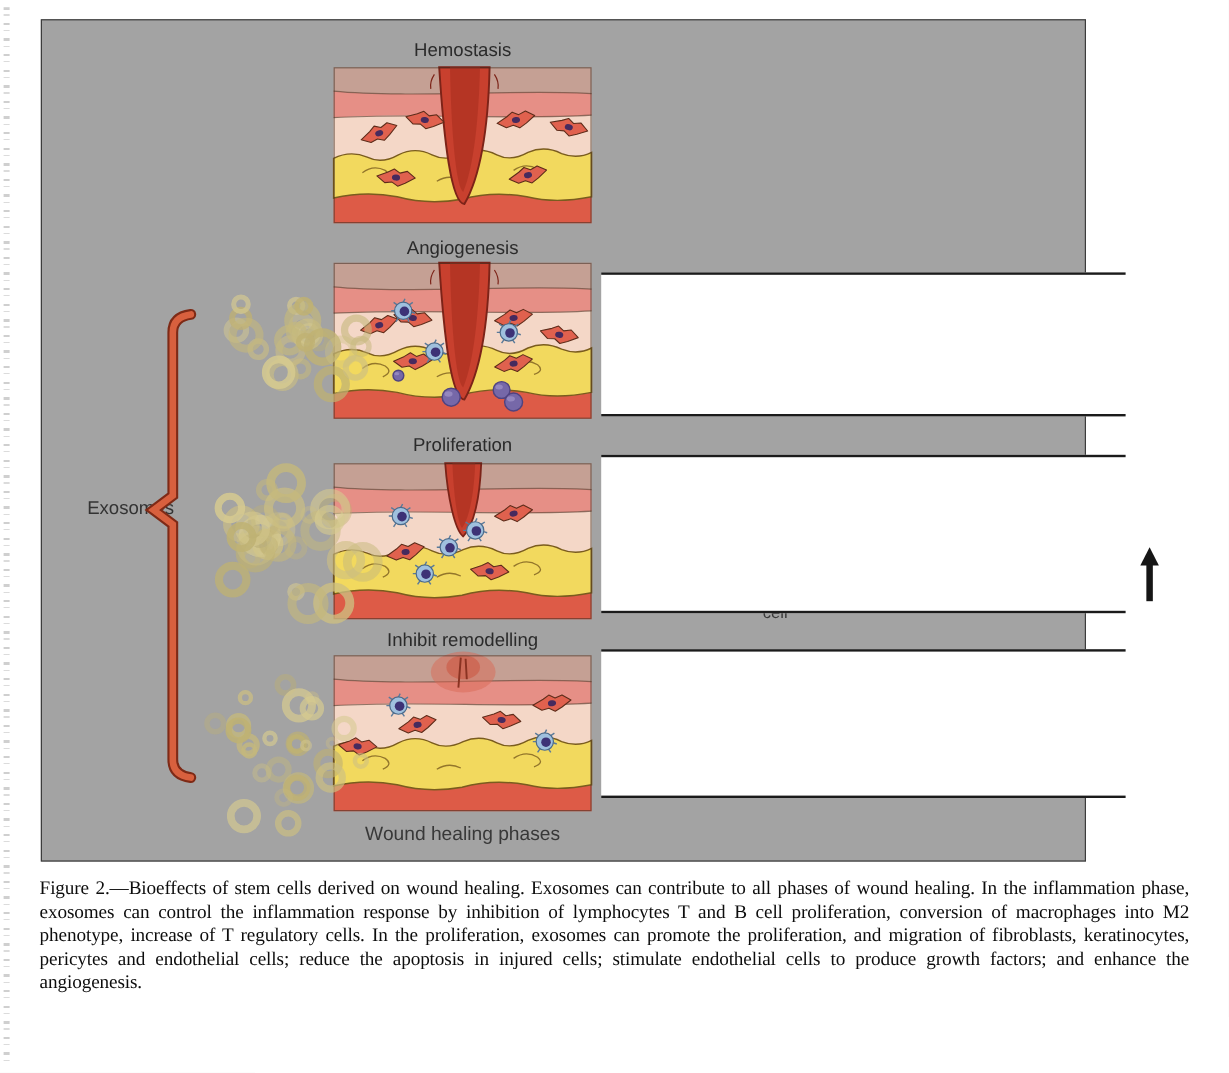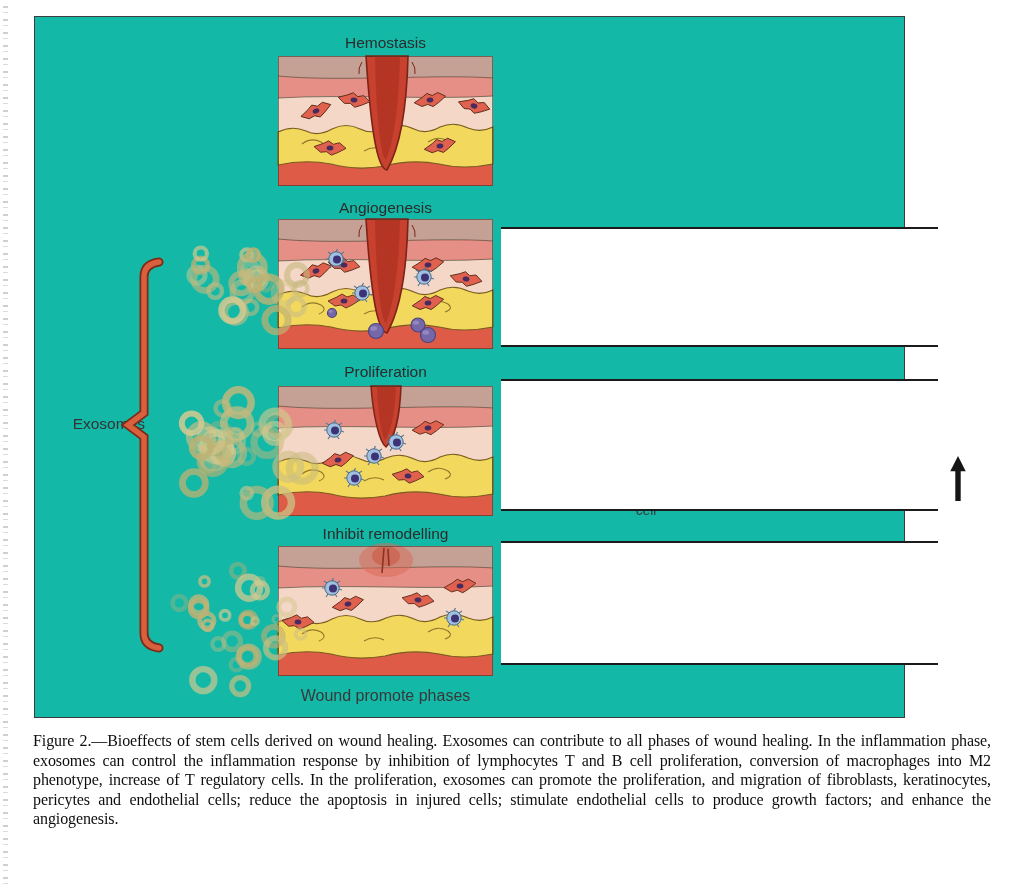--- a/index.html
+++ b/index.html
@@ -1,20 +1,20 @@
 <!DOCTYPE html>
 <html><head>
 <meta charset="utf-8">
 <style>
   html,body{margin:0;padding:0;background:#fff;}
   body{width:1024px;height:894px;position:relative;font-family:"Liberation Sans",sans-serif;overflow:hidden;}
   .abs{position:absolute;}
   #edge-strip{left:3px;top:6px;width:5px;height:884px;opacity:.32;
     background:repeating-linear-gradient(180deg,#6a6a6a 0 2px,transparent 2px 6px,#909090 6px 7px,transparent 7px 13px);}
-  #figure-box{left:34px;top:16px;width:871px;height:702px;border:1.6px solid #3c3c3c;background:#14b8a6;box-sizing:border-box;}
+  #figure-box{left:34px;top:16px;width:871px;height:702px;border:1.6px solid #3c3c3c;background:#a3a3a3;box-sizing:border-box;}
   .phase-title{left:243px;width:215px;text-align:center;font-size:15.5px;color:#2b2b2b;z-index:4;}
   .wound{left:243px;width:215px;height:130px;z-index:2;}
   .rings{z-index:3;}
   .row{left:466px;width:437px;border-top:2.5px solid #1b1b1b;border-bottom:2.5px solid #1b1b1b;box-sizing:border-box;z-index:1;background:#fff;}
   .lbl{color:#3a3a3a;}
   .pre{white-space:pre-line;}
   .ctr{text-align:center;}
   .cap{left:33px;top:731px;width:958px;font-family:"Liberation Serif",serif;font-size:16px;line-height:19.5px;
        color:#0d0d0d;text-align:justify;letter-spacing:-0.1px;}
   svg{display:block;overflow:visible;}
@@ -205,21 +205,21 @@
     <circle cx="1" cy="0.5" r="4" fill="#3d3276"></circle>
       </g>
       <g transform="translate(176,72)">
     <path d="M0,-7 L1.5,-10 M5,-5 L8,-7 M7,1 L10,2 M3,6 L5,9 M-4,6 L-6,9 M-7,0 L-10,0 M-5,-5 L-8,-7" stroke="#5a7a9a" stroke-width="1.2" fill="none"></path>
     <circle r="7.2" fill="#9fc0de" stroke="#4a6a8a" stroke-width="1"></circle>
     <circle cx="1" cy="0.5" r="4" fill="#3d3276"></circle>
       </g>
       <rect x="0.5" y="0.5" width="214" height="129" fill="none" stroke="#3e2c20" stroke-width="1" opacity=".55"></rect>
     </svg>
 
-  <div class="abs ctr lbl" style="left:243px;top:670px;width:215px;font-size:16px;color:#383838">Wound promote phases</div>
+  <div class="abs ctr lbl" style="left:243px;top:670px;width:215px;font-size:16px;color:#383838">Wound healing phases</div>
 
   <svg class="abs rings" style="left:128px;top:212px" width="160" height="112" viewBox="0 0 160 112">
       <circle cx="72.4" cy="83.3" r="10.4" fill="none" stroke="#cdbf82" stroke-width="6.2" opacity="0.61"></circle>
       <circle cx="137.8" cy="59.7" r="6.7" fill="none" stroke="#bfb172" stroke-width="4.5" opacity="0.45"></circle>
       <circle cx="83.8" cy="25.8" r="5.6" fill="none" stroke="#d6ca90" stroke-width="4.0" opacity="0.69"></circle>
       <circle cx="134.0" cy="46.0" r="9.9" fill="none" stroke="#c4b87c" stroke-width="6.0" opacity="0.60"></circle>
       <circle cx="87.1" cy="49.4" r="6.2" fill="none" stroke="#cdbf82" stroke-width="4.3" opacity="0.36"></circle>
       <circle cx="113.5" cy="91.1" r="11.7" fill="none" stroke="#bfb172" stroke-width="6.8" opacity="0.72"></circle>
       <circle cx="34.0" cy="46.2" r="8.1" fill="none" stroke="#d6ca90" stroke-width="5.1" opacity="0.50"></circle>
       <circle cx="87.6" cy="78.3" r="6.6" fill="none" stroke="#c4b87c" stroke-width="4.5" opacity="0.58"></circle>

